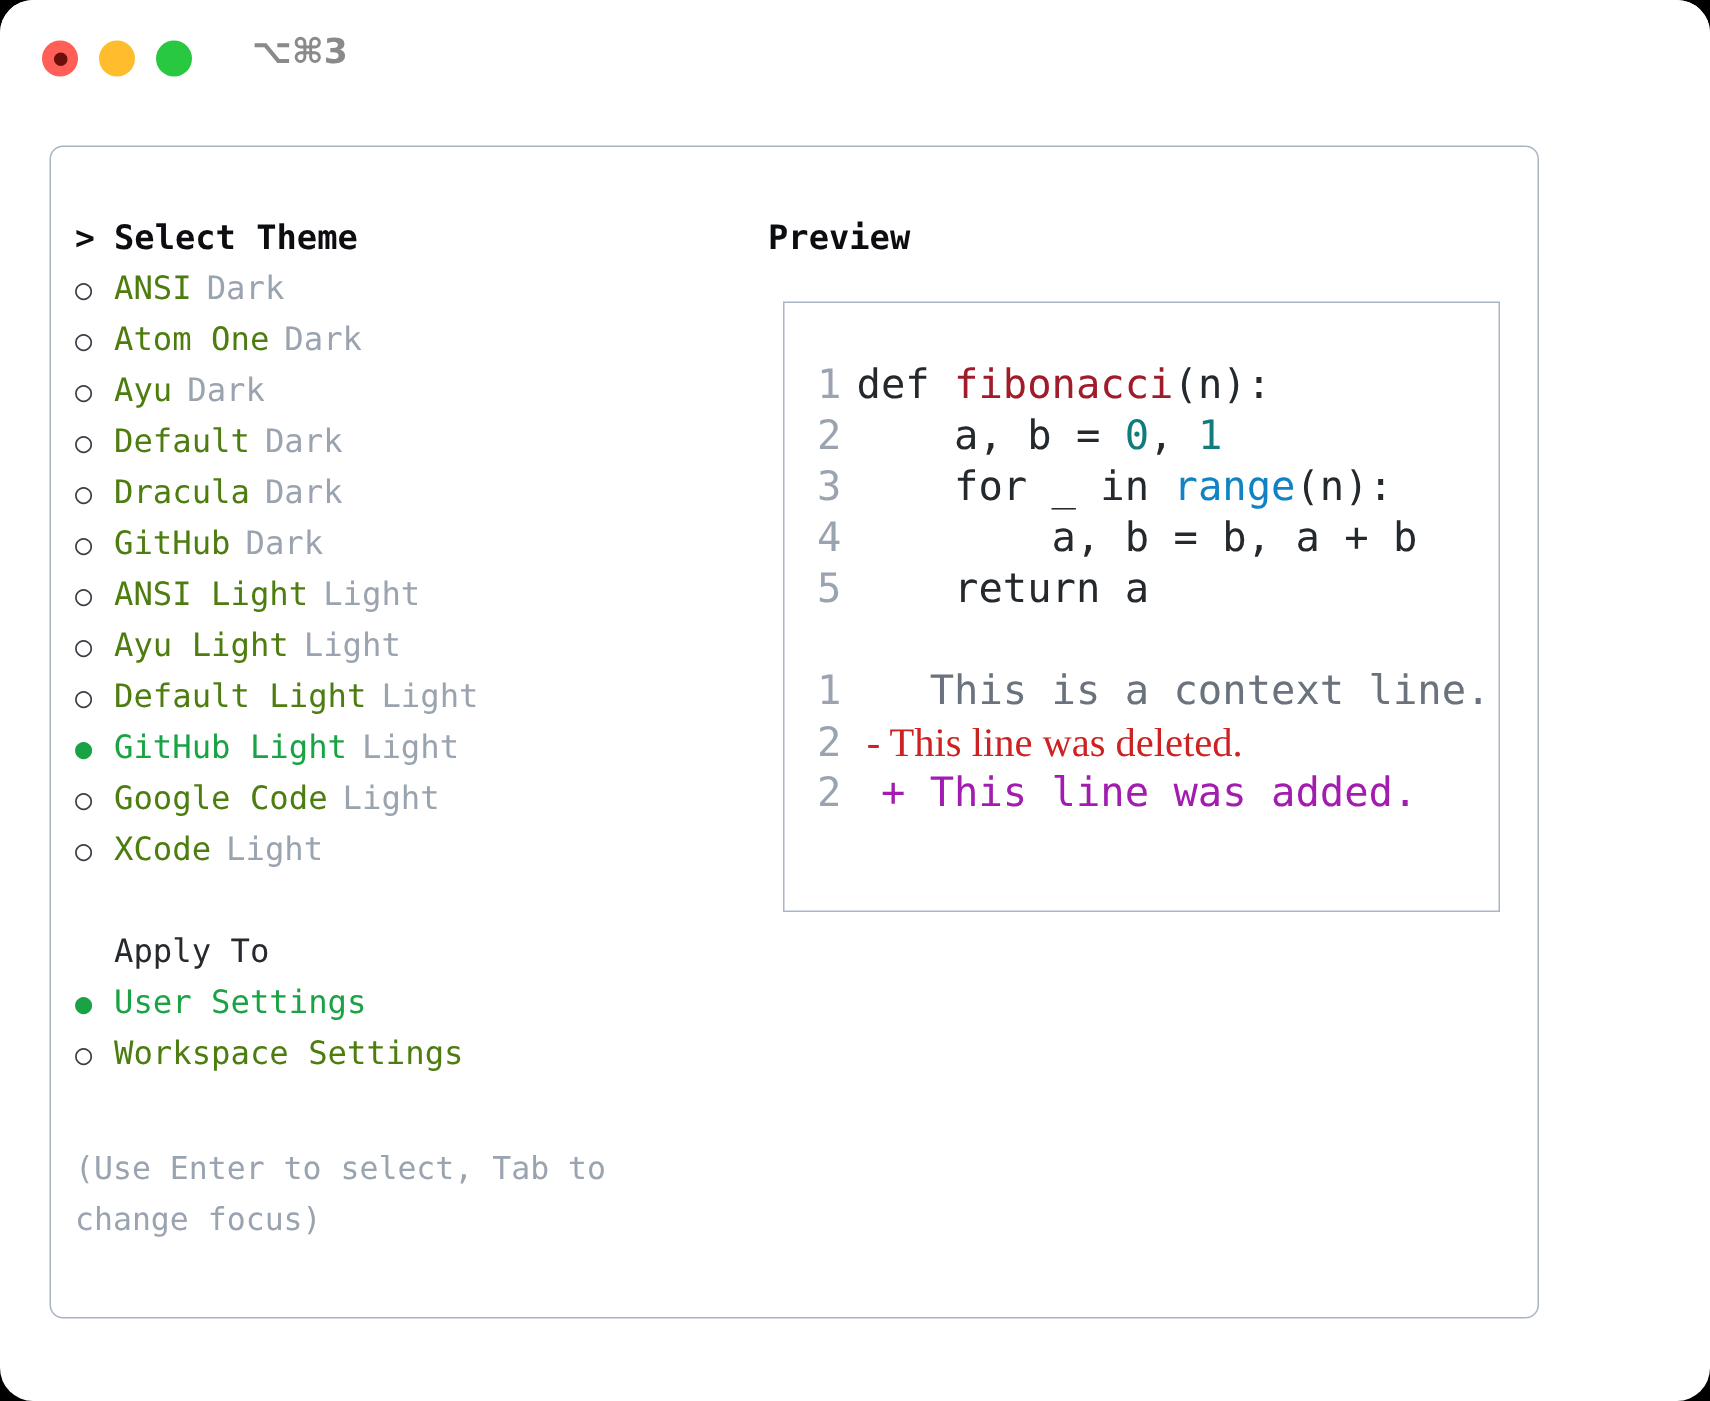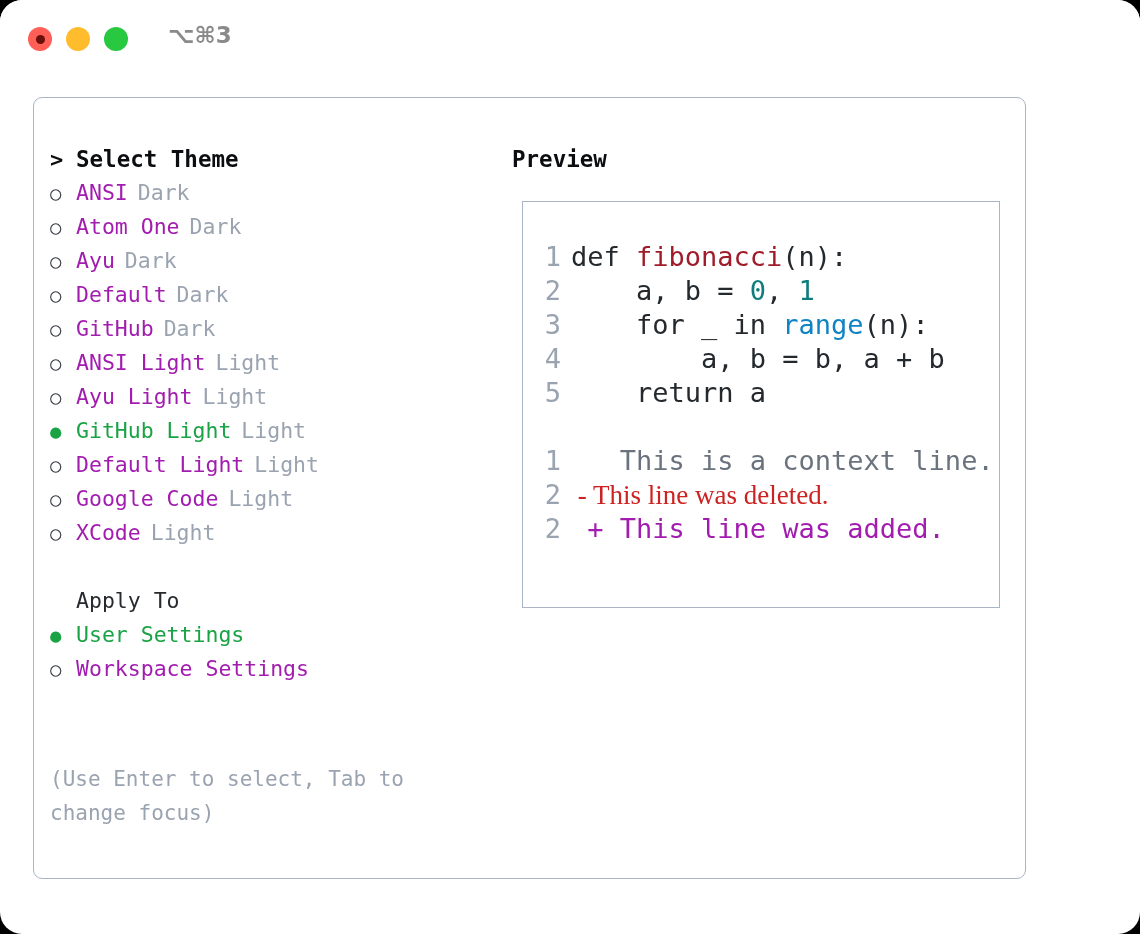--- a/index.html
+++ b/index.html
@@ -88,21 +88,21 @@
     vertical-align: baseline;
   }
   .marker-off { color: #3b3f46; }
   .marker-on  { color: #1aa345; }
   .hdr {
     font-weight: bold;
     color: #0b0d10;
     font-size: 22.5px;
   }
   .hdr .marker { font-size: 22px; color: #0b0d10; font-weight: bold; }
-  .name { color: #a21caf; }
+  .name { color: #4d7c0f; }
   .name.sel { color: #1aa345; }
   .variant { color: #9aa3b0; padding-left: 10px; text-align: center; }
   .spacer { height: 34px; }
   .group-label {
     height: 34px;
     line-height: 34px;
     font-size: 21.5px;
     color: #26292e;
     padding-left: 26px;
   }
@@ -180,25 +180,26 @@
 
       <div class="row hdr">
         <span class="marker">&gt;</span><span>Select Theme</span>
       </div>
 
       <div id="theme-list">
           <div class="row"><span class="marker marker-off">○</span><span class="name">ANSI</span><span class="variant">Dark</span></div>
           <div class="row"><span class="marker marker-off">○</span><span class="name">Atom One</span><span class="variant">Dark</span></div>
           <div class="row"><span class="marker marker-off">○</span><span class="name">Ayu</span><span class="variant">Dark</span></div>
           <div class="row"><span class="marker marker-off">○</span><span class="name">Default</span><span class="variant">Dark</span></div>
+          <div class="row"><span class="marker marker-off">○</span><span class="name">Dracula</span><span class="variant">Dark</span></div>
           <div class="row"><span class="marker marker-off">○</span><span class="name">GitHub</span><span class="variant">Dark</span></div>
           <div class="row"><span class="marker marker-off">○</span><span class="name">ANSI Light</span><span class="variant">Light</span></div>
           <div class="row"><span class="marker marker-off">○</span><span class="name">Ayu Light</span><span class="variant">Light</span></div>
+          <div class="row"><span class="marker marker-off">○</span><span class="name">Default Light</span><span class="variant">Light</span></div>
           <div class="row"><span class="marker marker-on">●</span><span class="name sel">GitHub Light</span><span class="variant">Light</span></div>
-          <div class="row"><span class="marker marker-off">○</span><span class="name">Default Light</span><span class="variant">Light</span></div>
           <div class="row"><span class="marker marker-off">○</span><span class="name">Google Code</span><span class="variant">Light</span></div>
           <div class="row"><span class="marker marker-off">○</span><span class="name">XCode</span><span class="variant">Light</span></div>
         </div>
 
       <div class="spacer"></div>
 
       <div class="group-label">Apply To</div>
 
       <div id="apply-list">
           <div class="row"><span class="marker marker-on">●</span><span class="name sel">User Settings</span></div>

